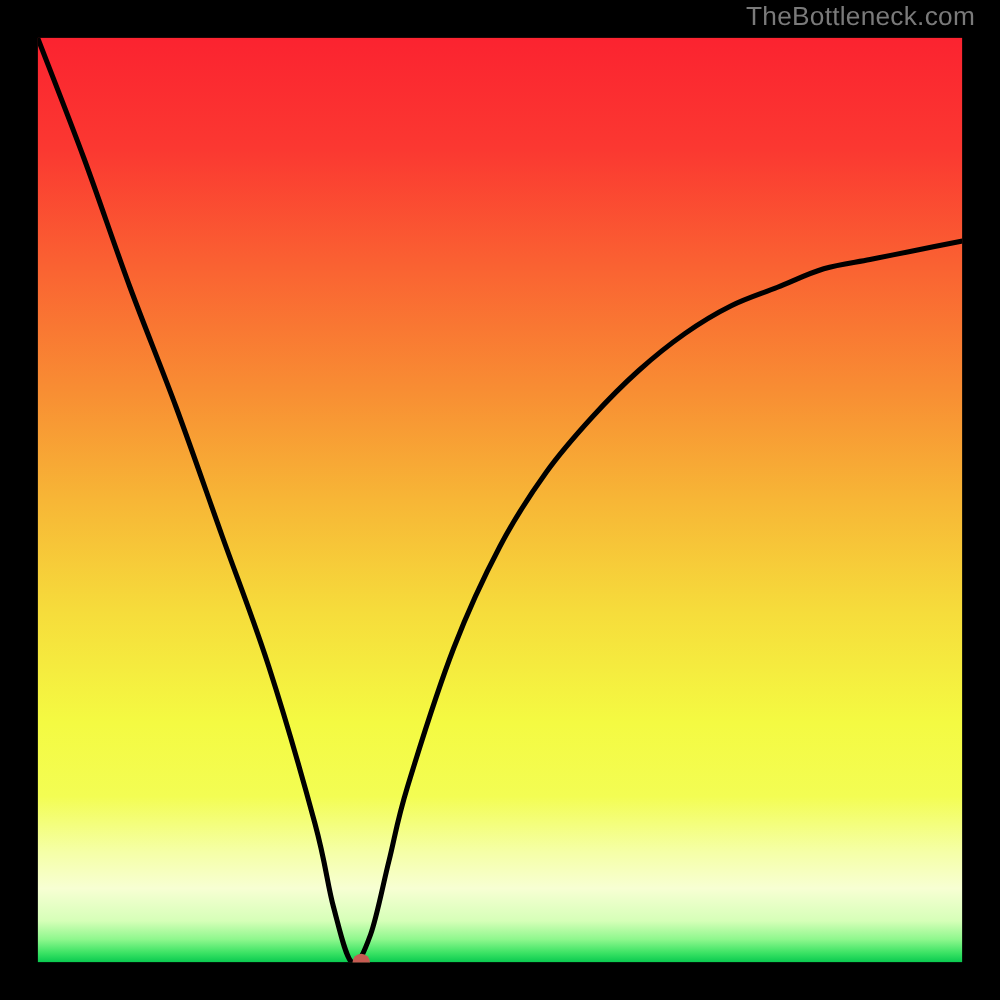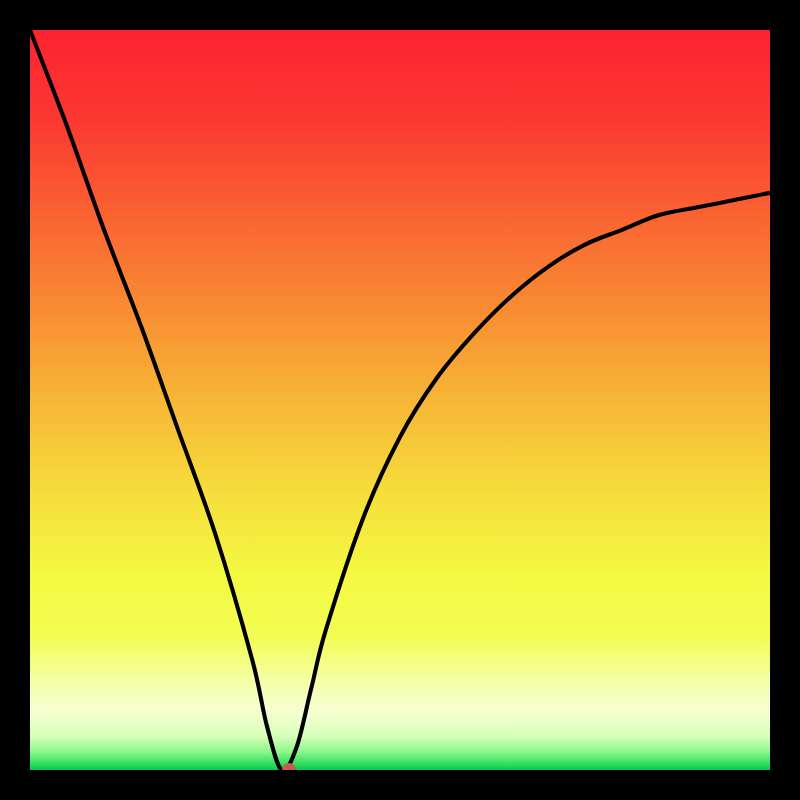--- a/index.html
+++ b/index.html
@@ -57,20 +57,21 @@
     border-radius: 50%;
     background: #c65b52;
     transform: translate(-50%, -50%);
     z-index: 3;
   }
 </style>
 </head>
 <body>
 
 <div class="frame">
+  <div class="watermark">TheBottleneck.com</div>
 
   <div class="plot">
     <svg class="gradient" viewBox="0 0 100 100" preserveAspectRatio="none">
       <defs>
         <linearGradient id="bg-grad" x1="0" y1="0" x2="0" y2="1">
             <stop offset="0%" stop-color="#fb2330"></stop>
             <stop offset="12%" stop-color="#fb3831"></stop>
             <stop offset="25%" stop-color="#fa6332"></stop>
             <stop offset="38%" stop-color="#f88d33"></stop>
             <stop offset="50%" stop-color="#f7b636"></stop>

